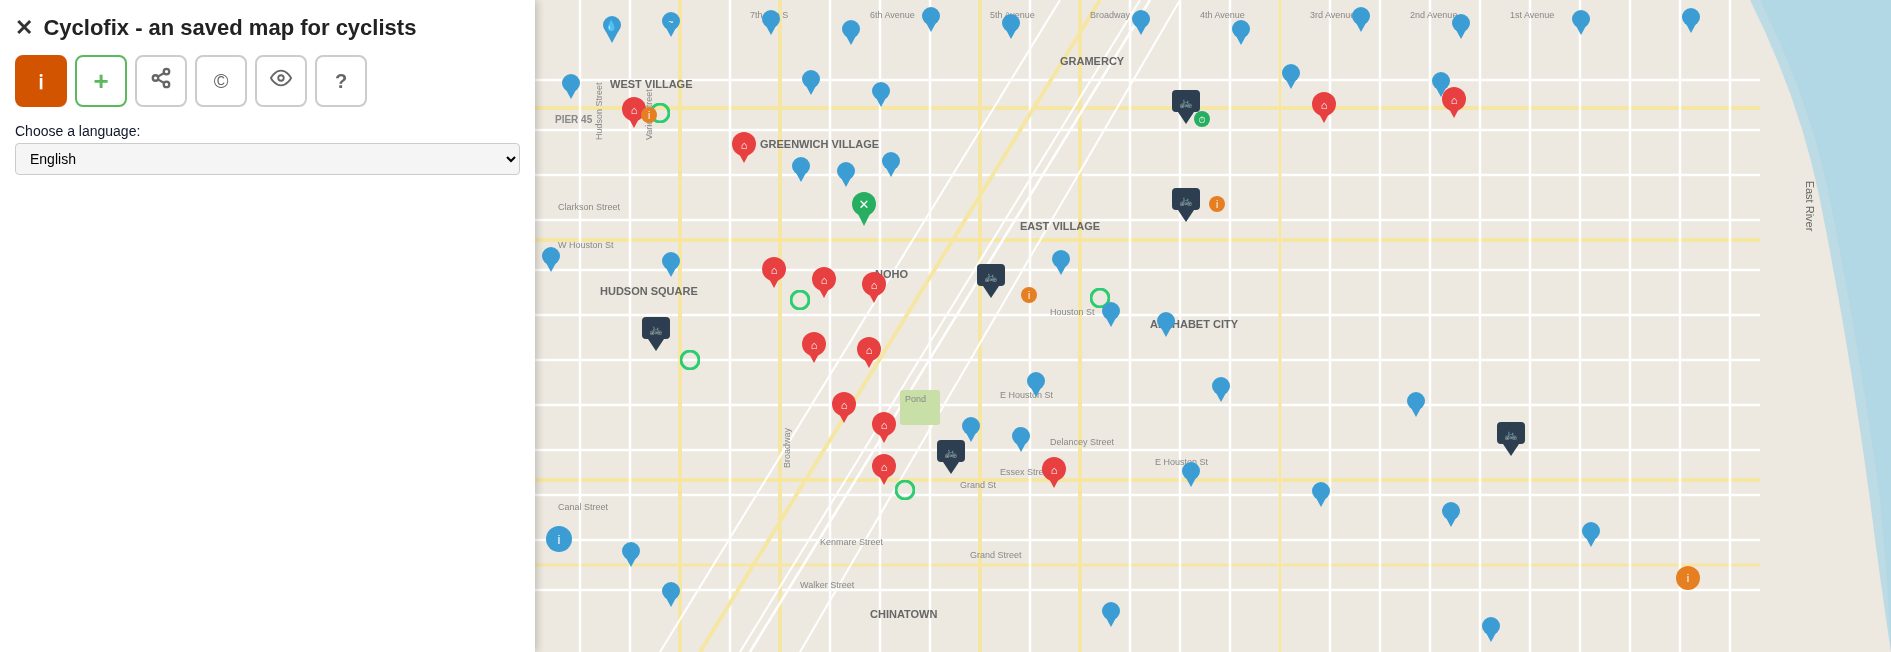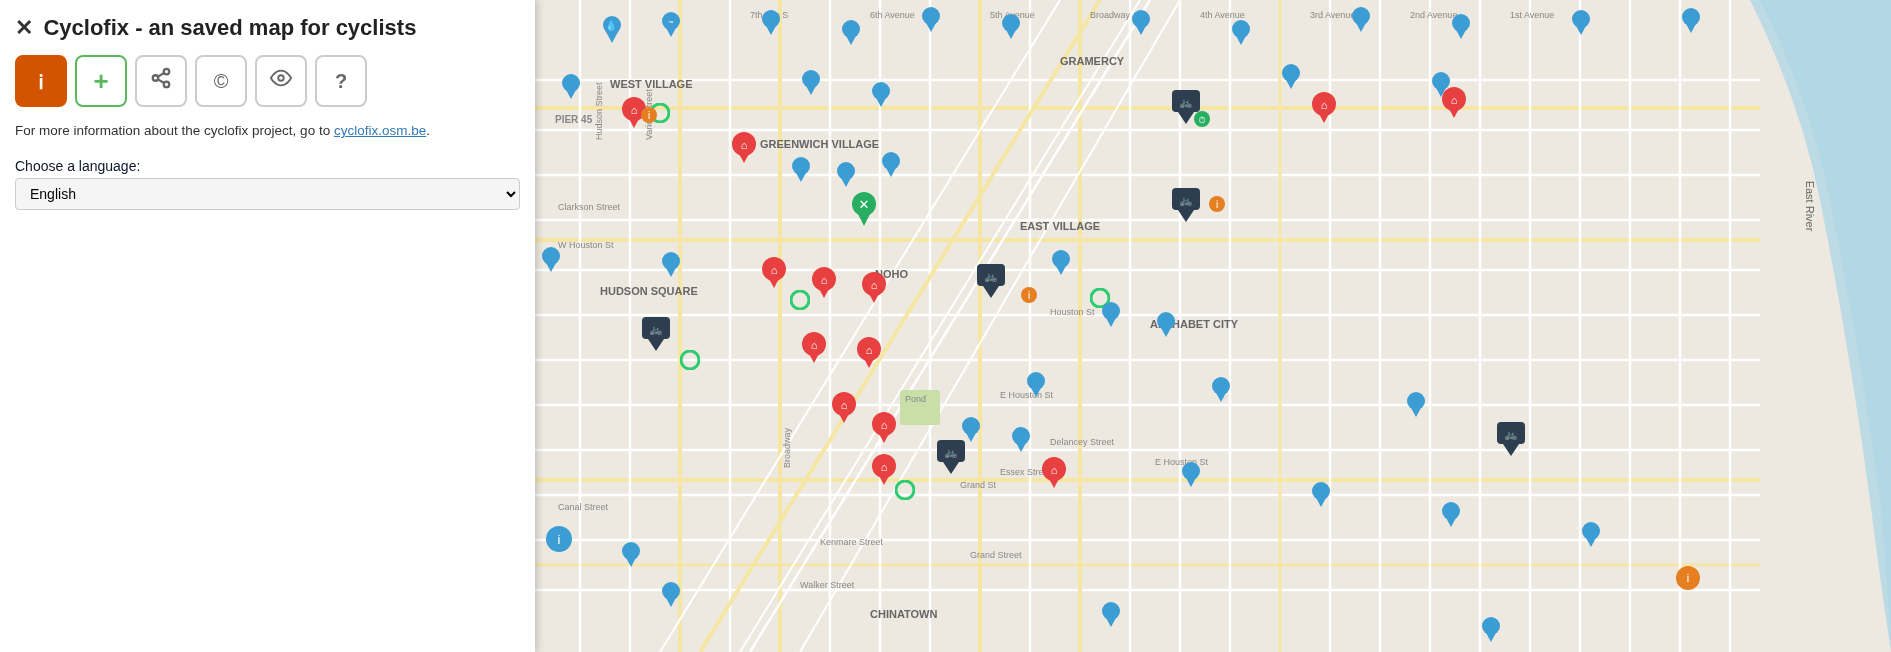--- a/index.html
+++ b/index.html
@@ -736,21 +736,20 @@
           <circle cx="12" cy="12" r="3"></circle>
         </svg>
       </span>
     </div>
     <div class="tool-btn gray">
       <span style="font-size: 20px; font-weight: bold;">?</span>
     </div>
   </div>
 
   <div id="panel-body">
-    <p>For more information about the cyclofix project, go to <a id="cyclofix-link" href="#">cyclofix.osm.be</a>.</p>
 
     <div>
       <label id="lang-label">Choose a language:</label>
       <select id="lang-select">
         <option value="English" selected="">English</option>
         <option value="Français">Français</option>
         <option value="Nederlands">Nederlands</option>
         <option value="Deutsch">Deutsch</option>
         <option value="Español">Español</option>
         <option value="Italiano">Italiano</option>

